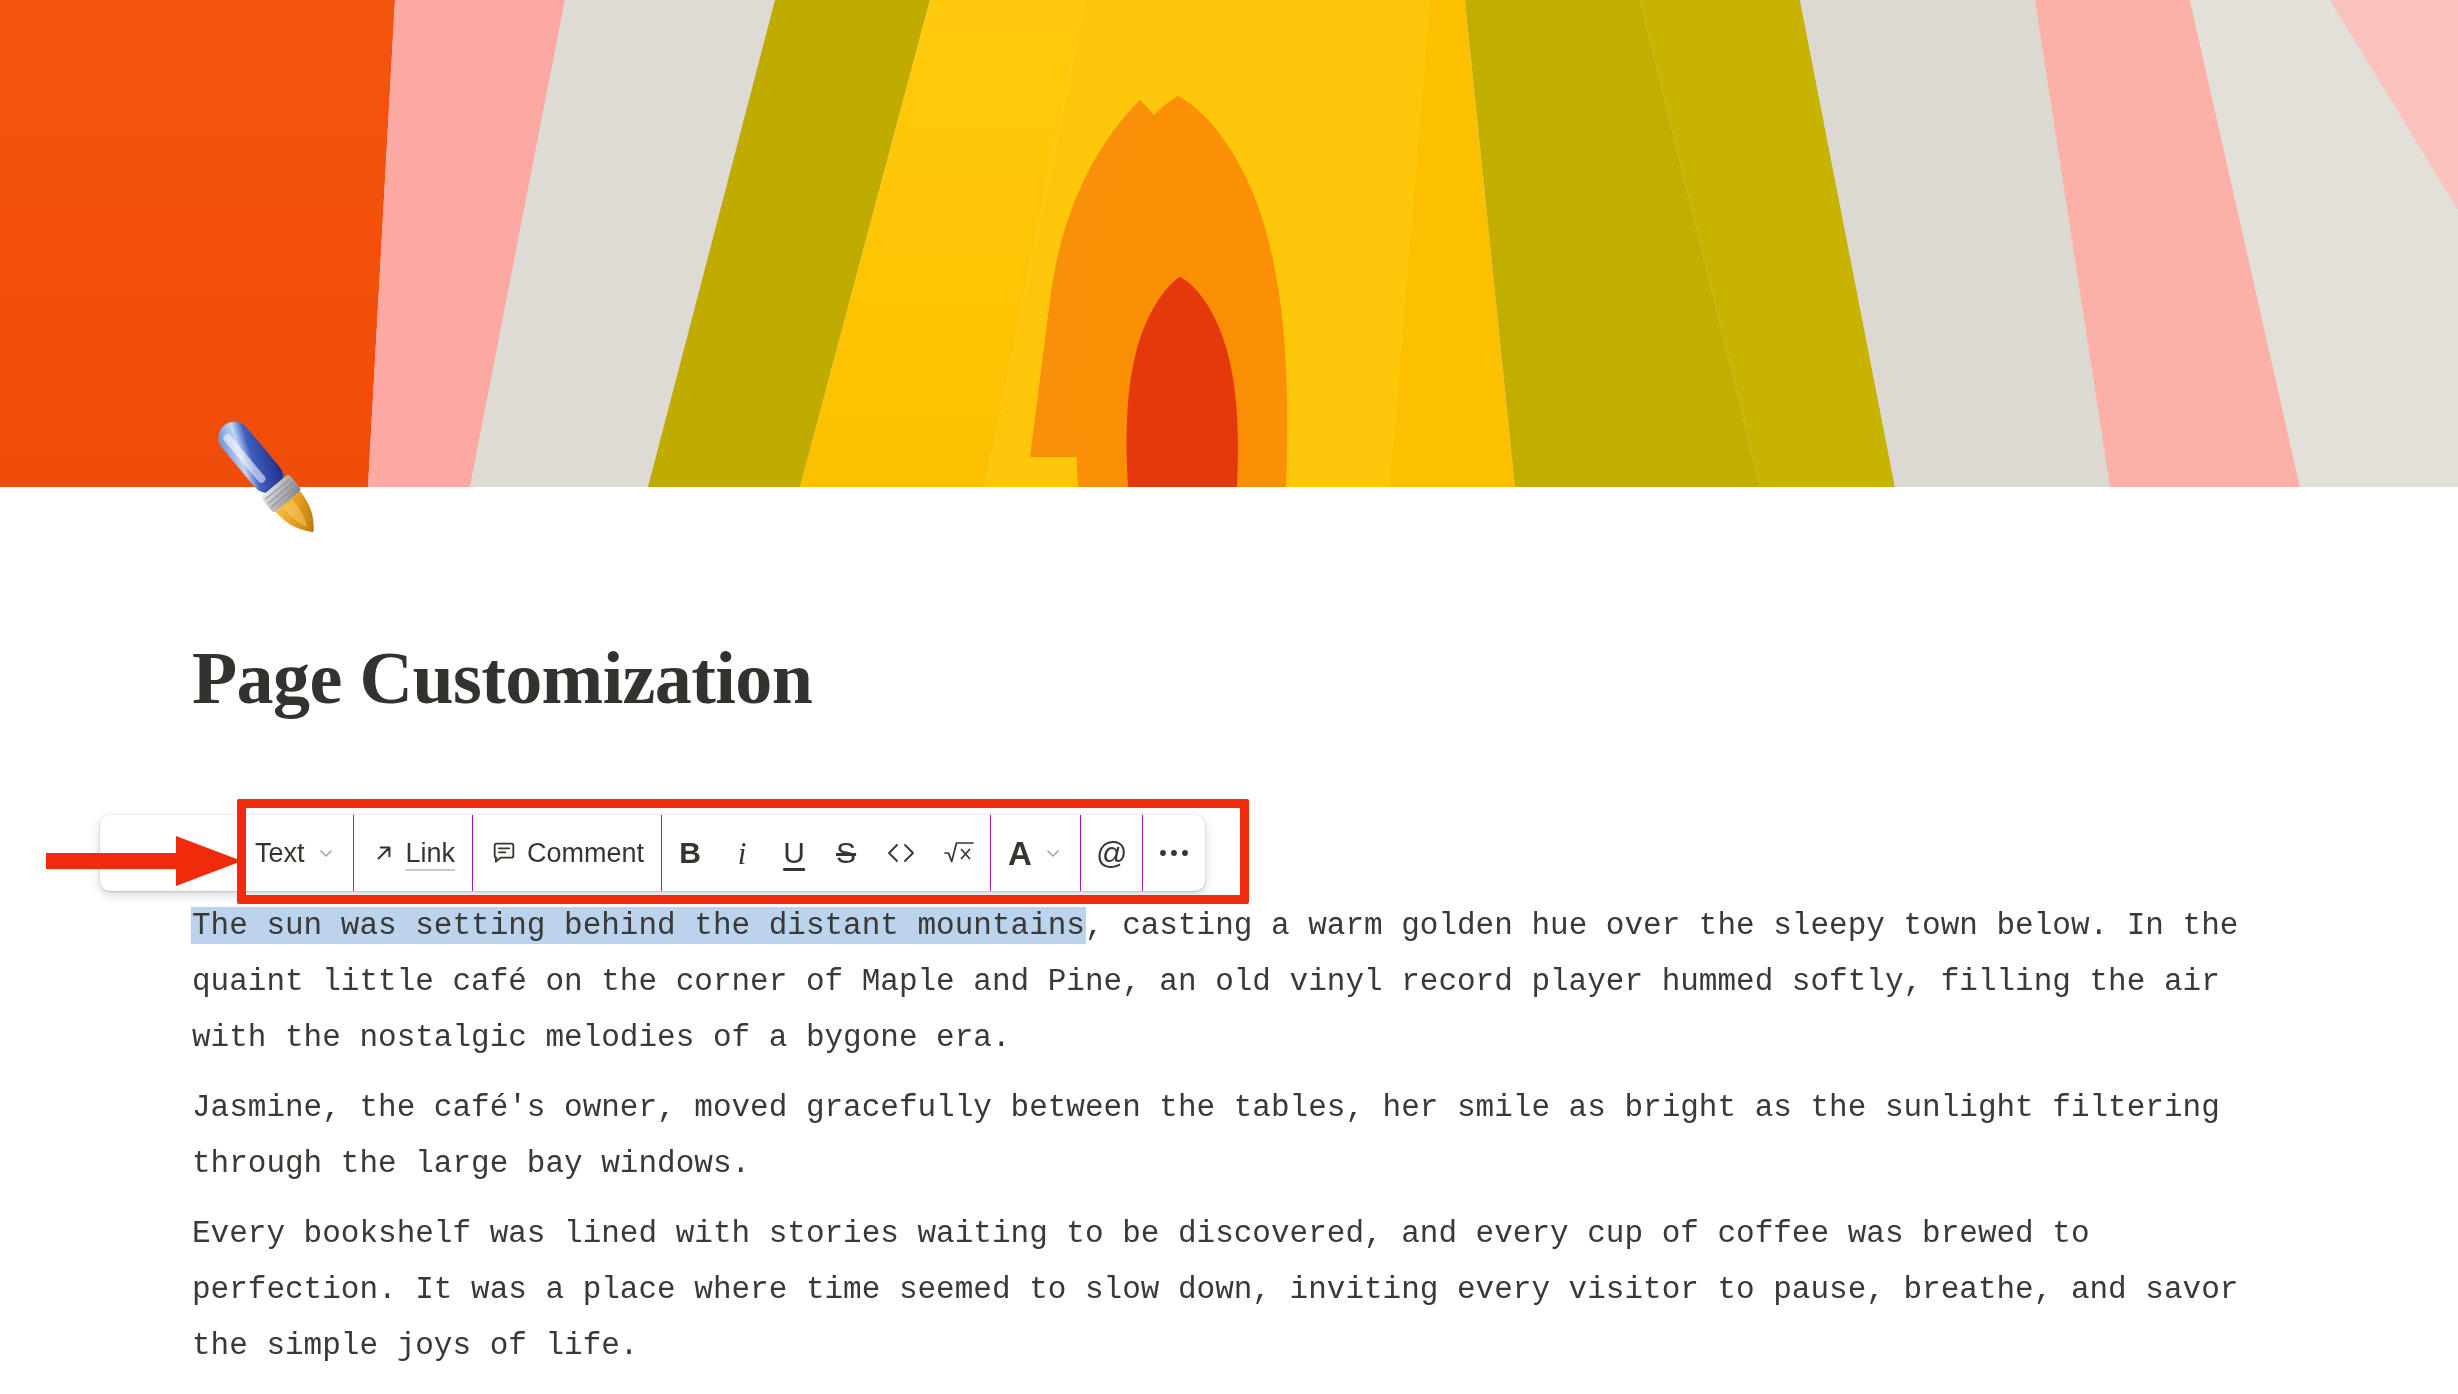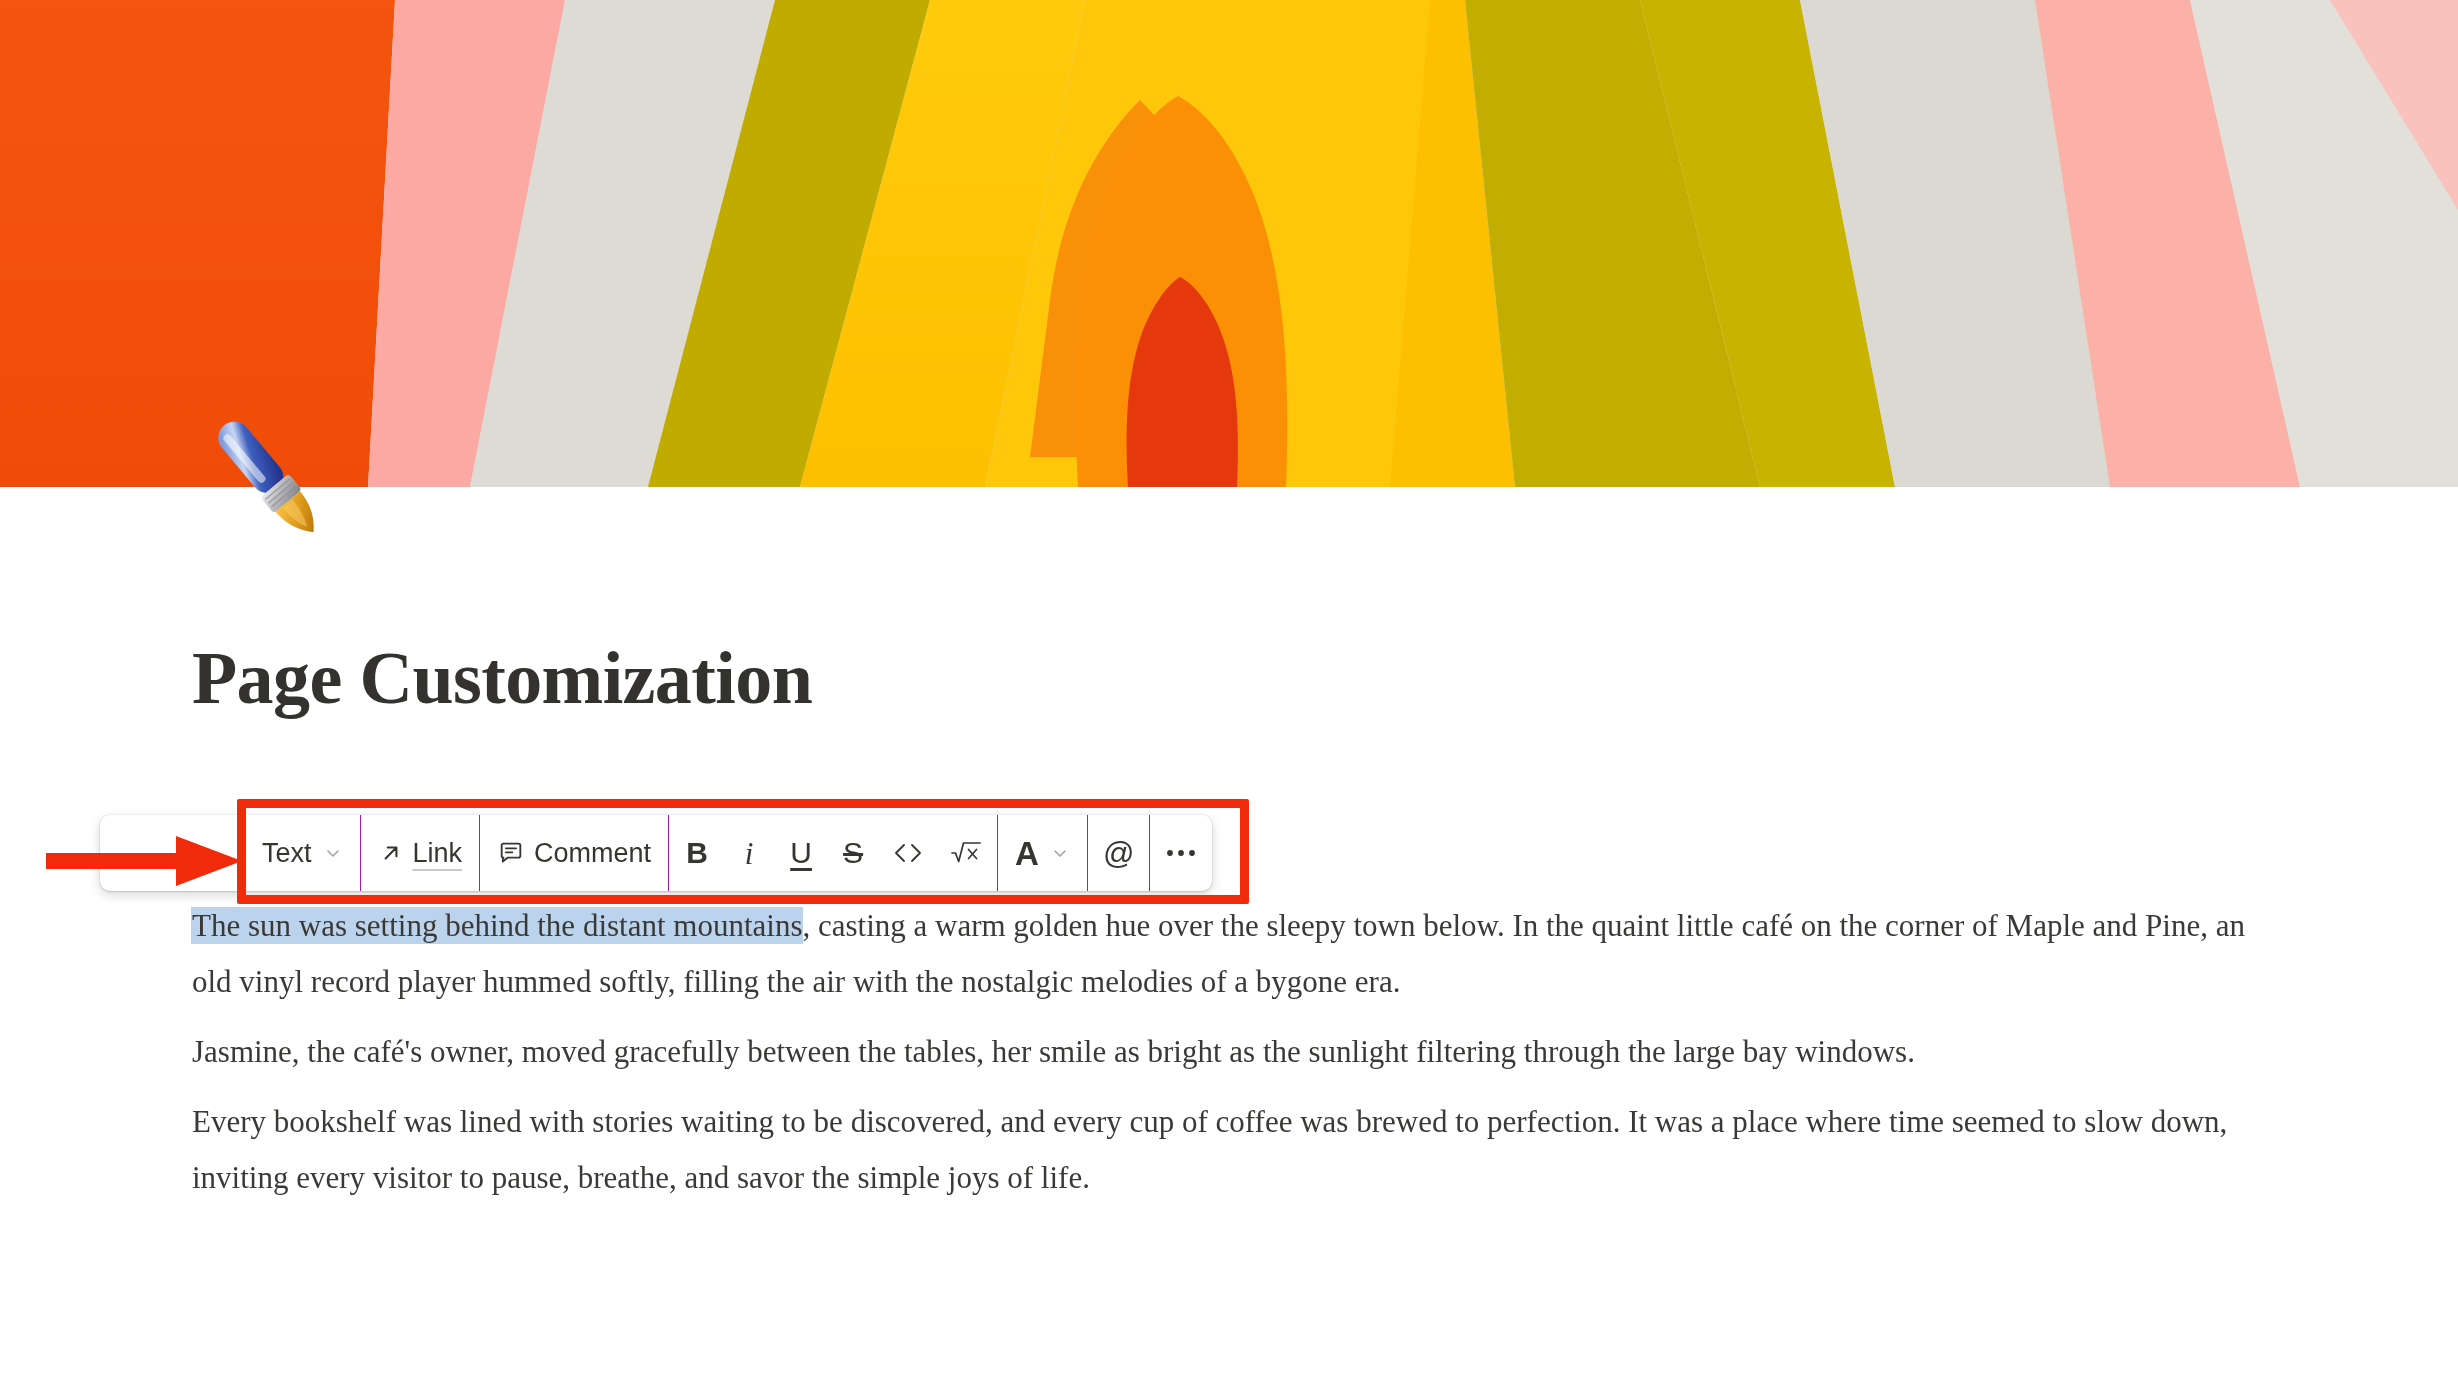--- a/index.html
+++ b/index.html
@@ -52,21 +52,21 @@
     color: #33322e;
     white-space: nowrap;
   }
 
   
   .body-text {
     position: absolute;
     left: 192px;
     top: 898px;
     width: 2090px;
-    font-family: Liberation Serif, serif;
+    font-family: Liberation Mono, monospace;
     font-size: 31px;
     line-height: 56px;
     color: #3a3935;
   }
   .para { margin-bottom: 14px; }
   .para:last-child { margin-bottom: 0; }
   .sel {
     background: #bcd3ee;
     box-shadow: 0 0 0 1px #bcd3ee;
   }
@@ -88,21 +88,21 @@
     font-family: "Liberation Sans", sans-serif;
     white-space: nowrap;
   }
   .tb-lead { width: 138px; }
   .tb-group {
     display: flex;
     align-items: center;
     border-left: 1px solid #a21caf;
     padding: 0 2px;
   }
-  .tb-group.first { border-left: none; margin-left: 7px; }
+  .tb-group.first { border-left: none; }
   .tb-btn {
     display: flex;
     align-items: center;
     justify-content: center;
     gap: 9px;
     height: 54px;
     padding: 0 15px;
     border-radius: 5px;
     color: #37352f;
     font-size: 27px;

